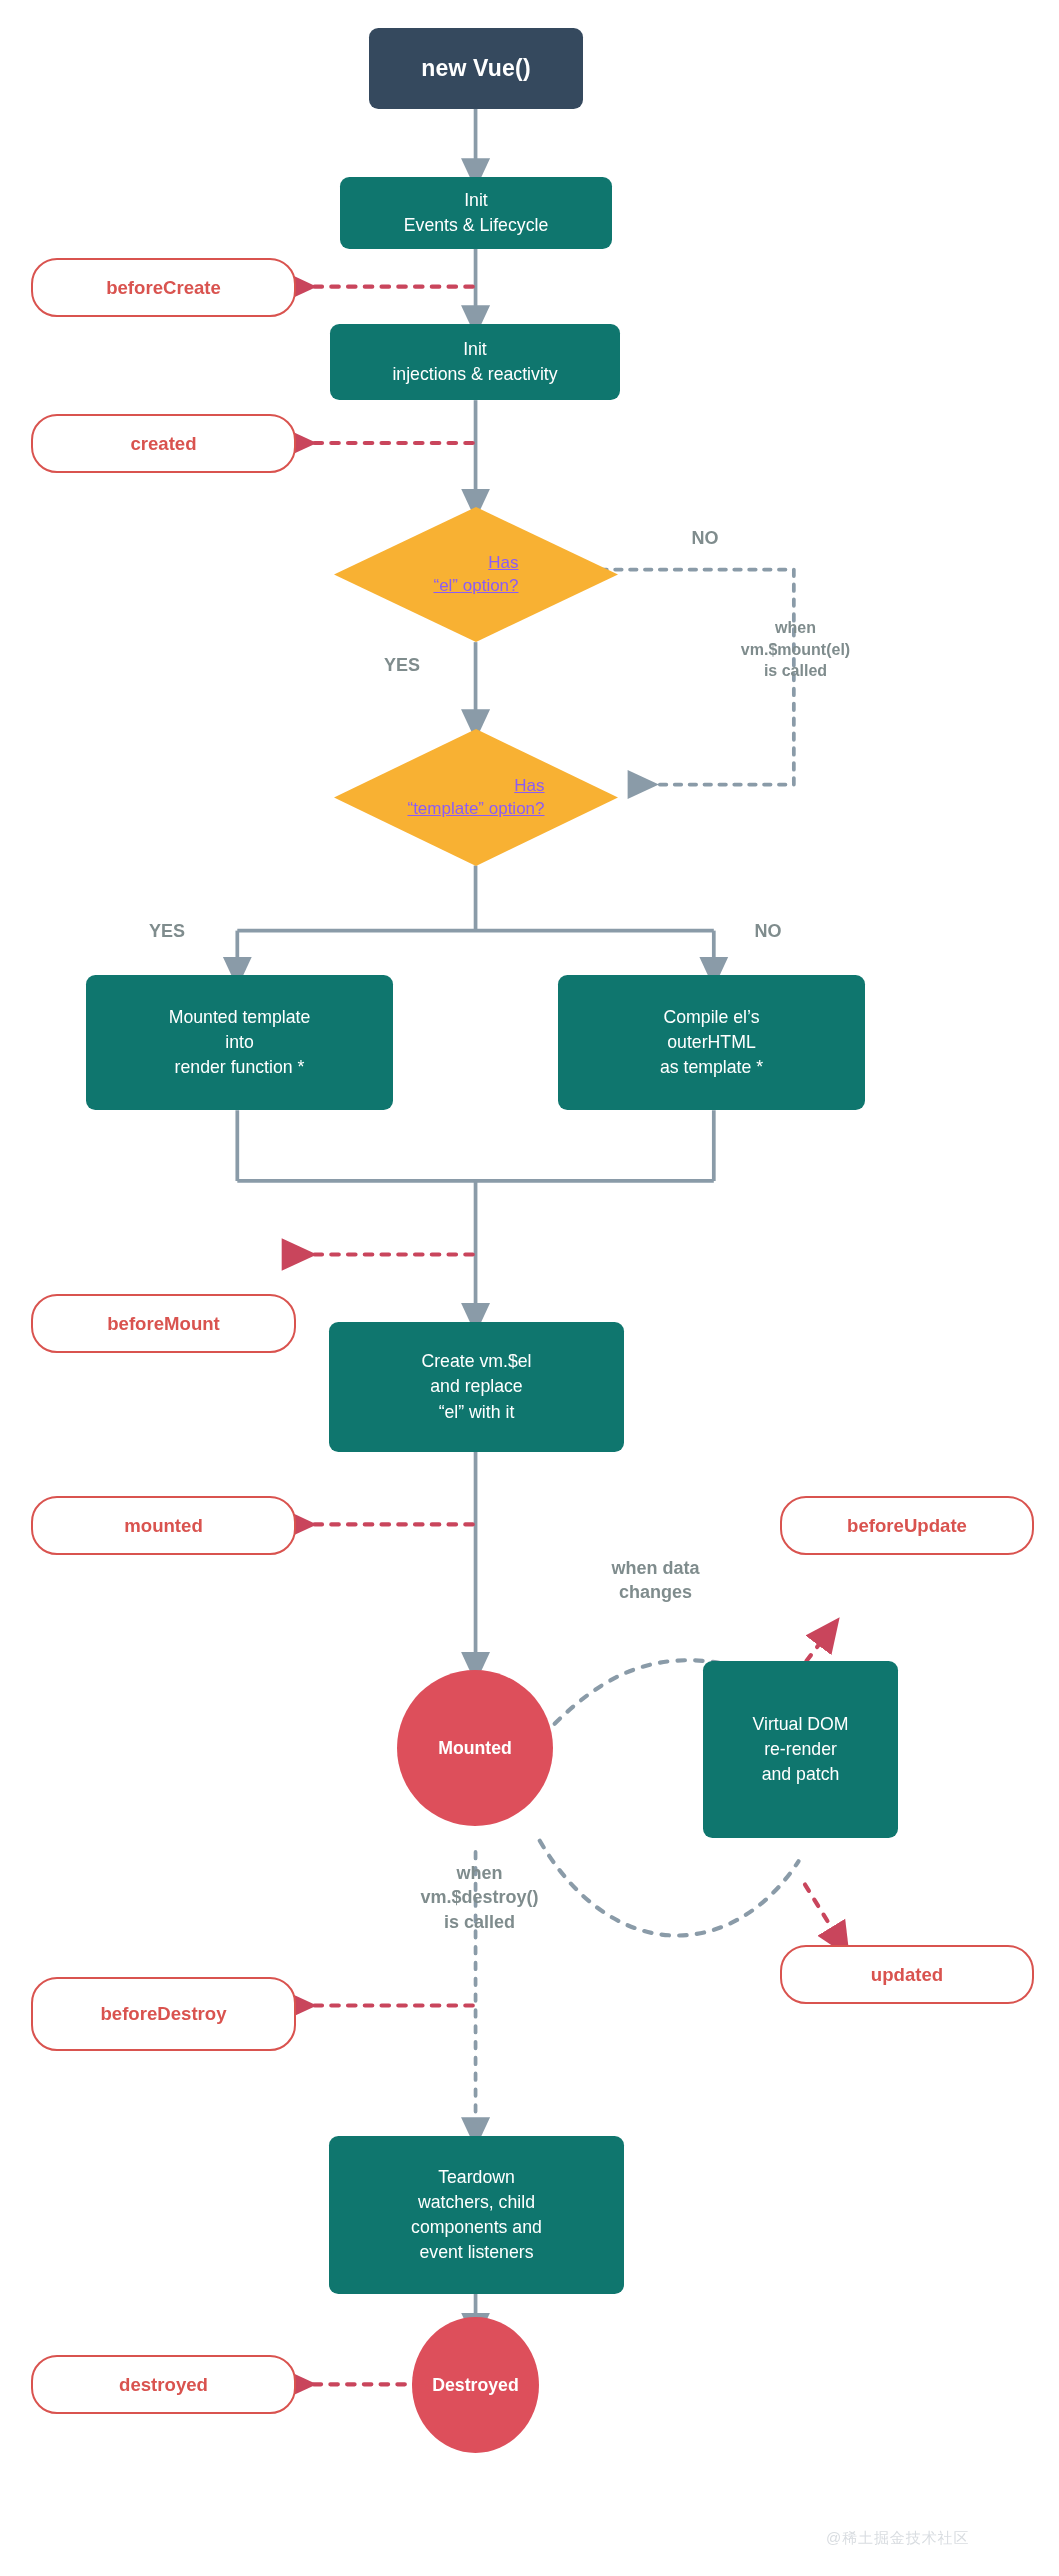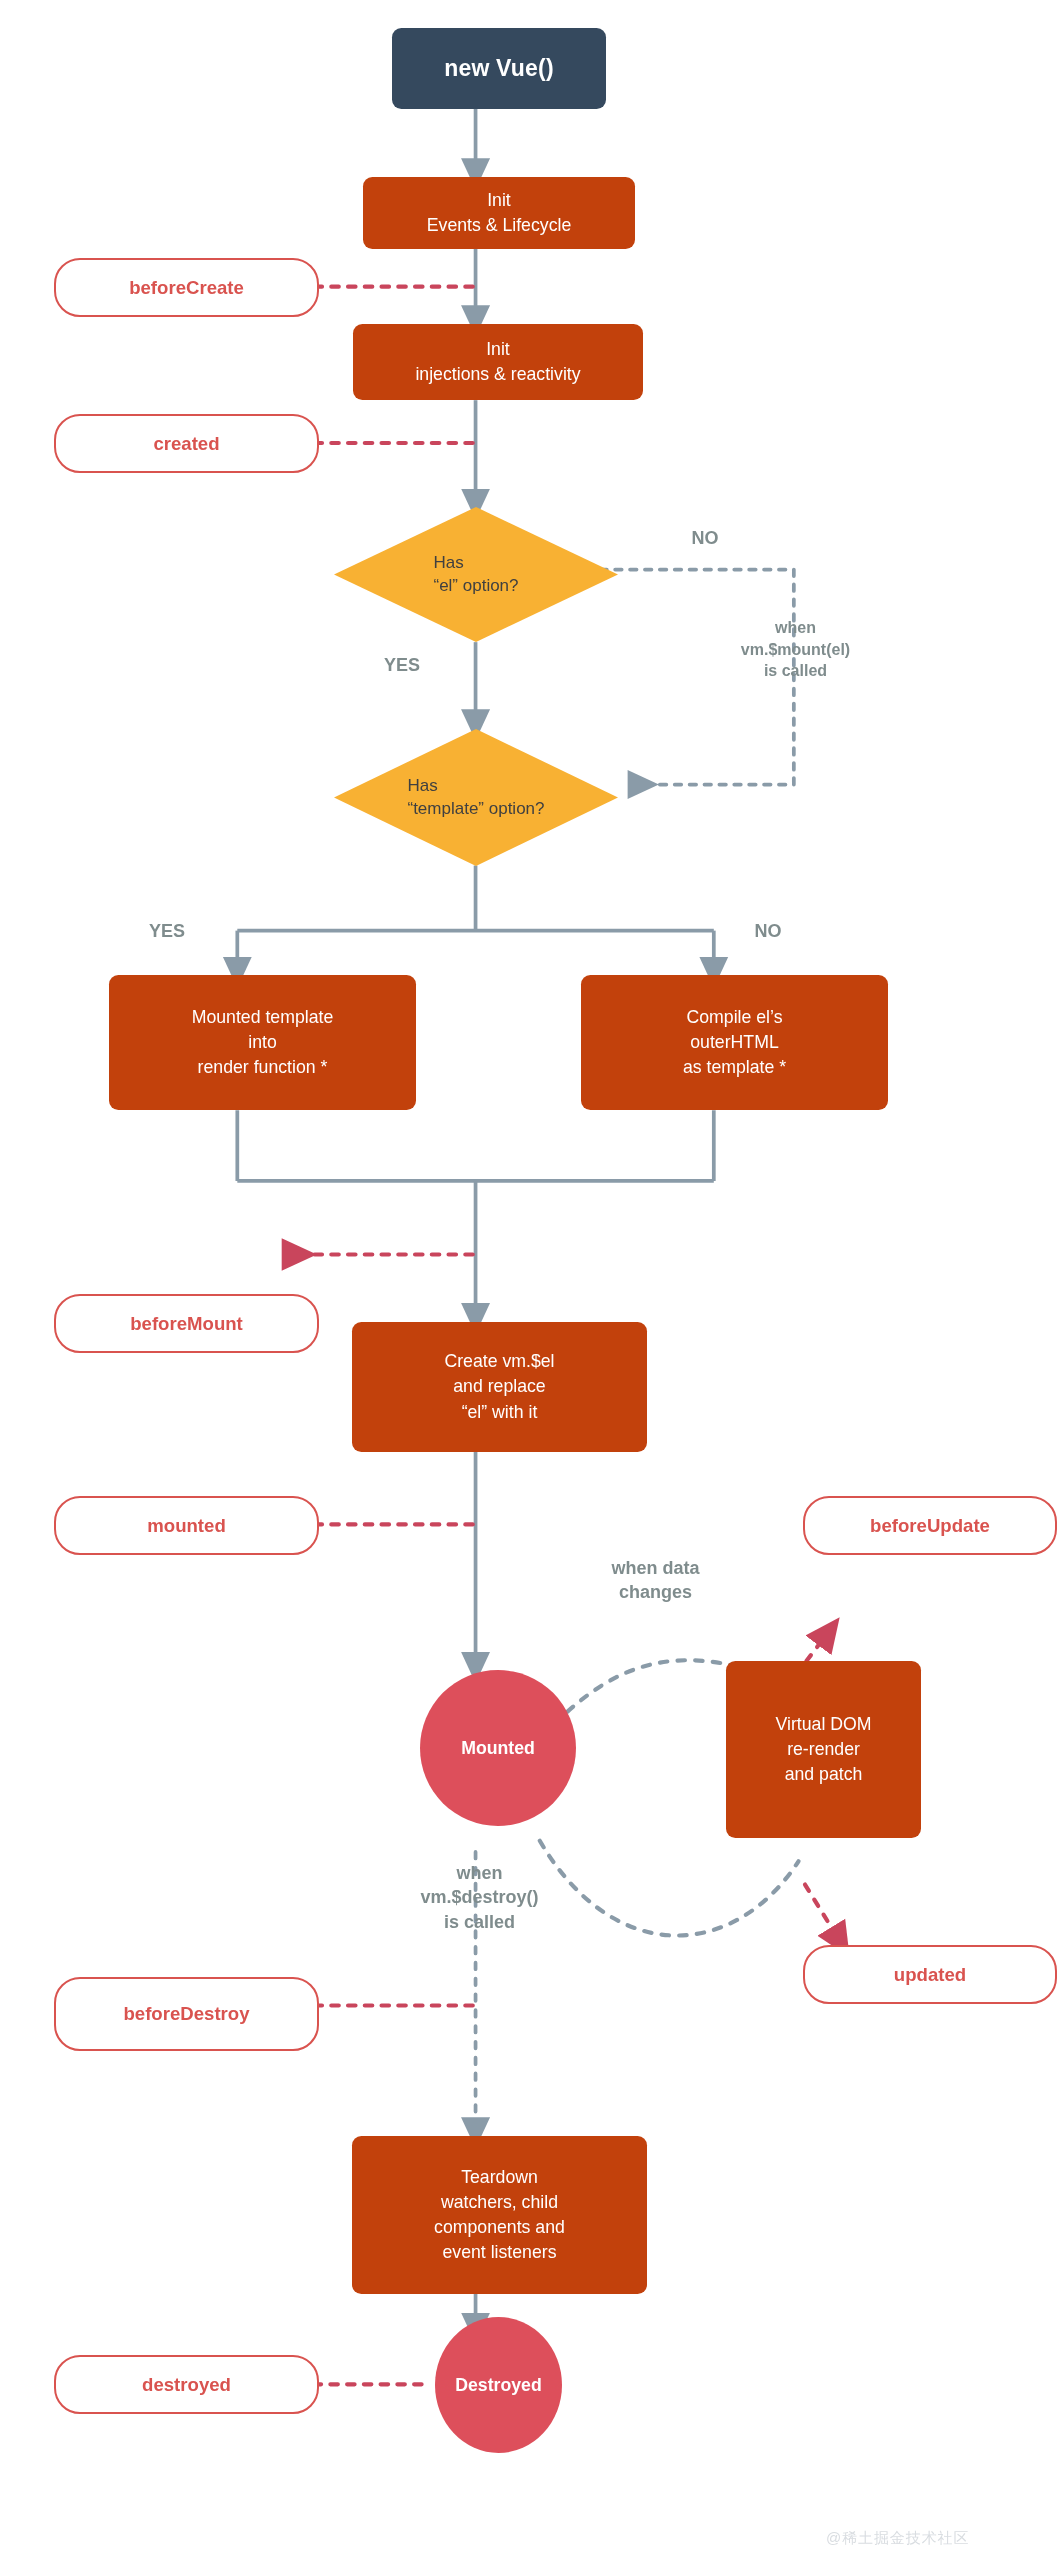--- a/index.html
+++ b/index.html
@@ -25,34 +25,33 @@
     height: 2576px;
     pointer-events: none;
   }
   .node {
     position: absolute;
     box-sizing: border-box;
     display: flex;
     align-items: center;
     justify-content: center;
     text-align: center;
-    margin-left: 23px;
   }
   
   .start-box {
     background: #35495e;
     border-radius: 9.3px;
     color: #ffffff;
     font-weight: bold;
     font-size: 23px;
     letter-spacing: 0.2px;
   }
   
   .proc-box {
-    background: #c2410c;
+    background: #0f766e;
     border-radius: 9.3px;
     color: #ffffff;
     font-size: 17.7px;
     line-height: 1.42;
     font-weight: normal;
     padding: 5.6px 9.3px;
   }
   
   .diamond-wrap {
     position: absolute;
@@ -69,24 +68,25 @@
   }
   .diamond-label {
     position: absolute;
     left: 0;
     top: 0;
     width: 100%;
     height: 100%;
     display: flex;
     align-items: center;
     justify-content: center;
-    text-align: left;
-    color: #404040;
+    text-align: right;
+    color: #8b5cf6;
     font-size: 17px;
     line-height: 1.35;
+    text-decoration: underline;
   }
   
   .hook-pill {
     background: #ffffff;
     border: 2.8px solid #d9534f;
     border-radius: 26px;
     color: #d9534f;
     font-weight: bold;
     font-size: 18.6px;
   }

